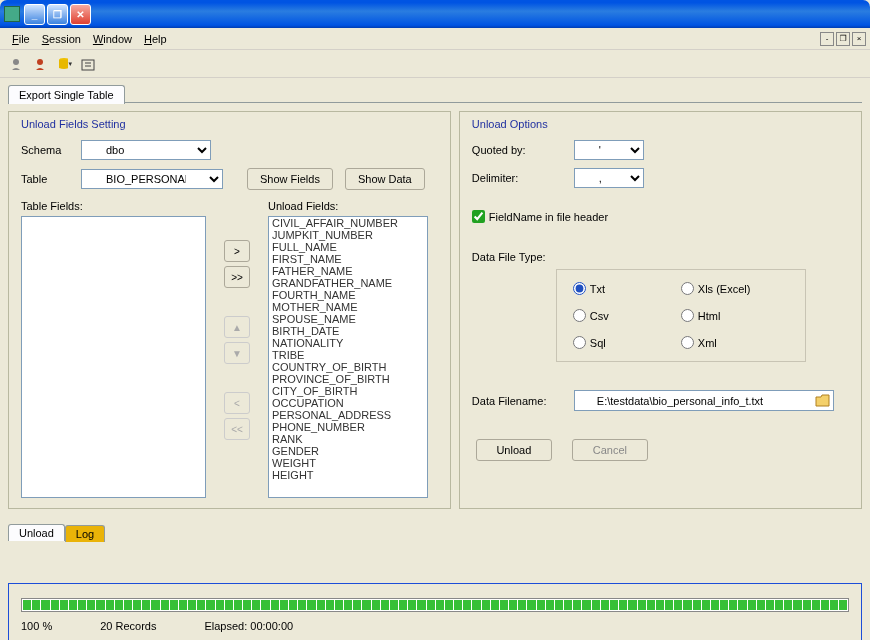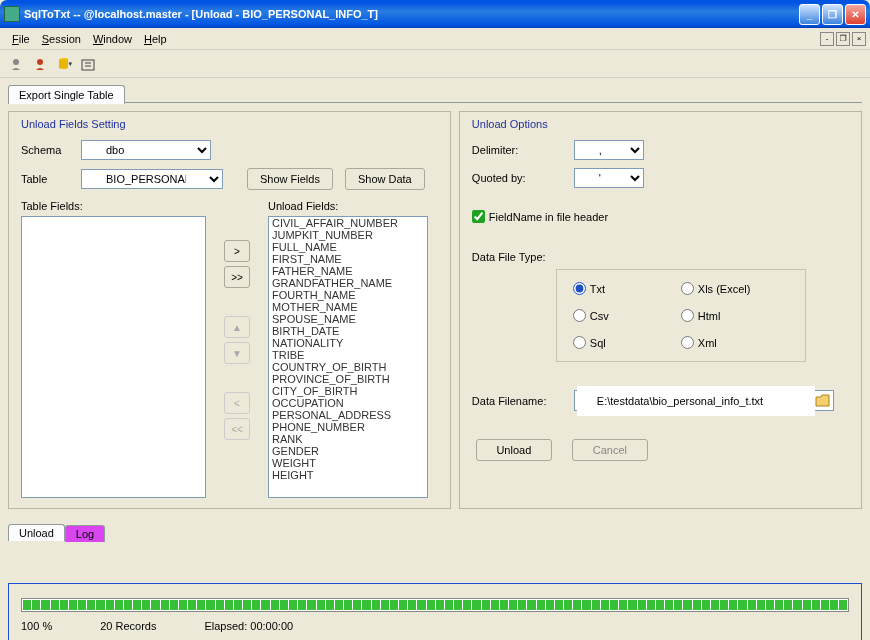--- a/index.html
+++ b/index.html
@@ -56,40 +56,39 @@
 .opt-row { display: flex; align-items: center; margin-bottom: 8px; }
 .chk { display: flex; align-items: center; gap: 4px; }
 .chk input[type=checkbox] { width: 13px; height: 13px; accent-color: #21a121; }
 
 .radio-box { border: 1px solid #c8c4b4; padding: 12px 16px; margin-top: 6px; display: grid; grid-template-columns: 1fr 1fr; row-gap: 14px; }
 .rad { display: flex; align-items: center; gap: 4px; }
 .rad input { width: 13px; height: 13px; accent-color: #2050c0; }
 
 .file-row { display: flex; align-items: center; margin-top: 28px; }
 .file-input-wrap { display: flex; align-items: center; border: 1px solid #7f9db9; background: #fff; height: 21px; width: 260px; padding: 0 2px; }
-.file-input-wrap input { border: none; flex: 1; height: 30px; }
+.file-input-wrap input { border: none; flex: 1; height: 17px; }
 .folder-icon { width: 16px; height: 14px; cursor: pointer; }
 
 .action-row { margin-top: 28px; display: flex; gap: 20px; padding-left: 4px; }
 .btn-w { width: 76px; }
 
 .bottom-tabs { margin-top: 14px; display: flex; }
 .btab { border: 1px solid #919b9c; border-bottom: none; padding: 2px 10px; border-radius: 3px 3px 0 0; background: #fcfcfe; margin-right: 0px; position: relative; top: 1px; z-index: 2; }
-.btab.inactive { background: #d946ef; top: 2px; }
+.btab.inactive { background: #eab308; top: 2px; }
 .bottom-panel { border: 1px solid #1d4ed8; padding: 14px 12px 10px; margin-top: 43px; }
 .progress { height: 14px; border: 1px solid #888; display: flex; gap: 1px; padding: 1px; background: #fff; width: 100%; }
 .pseg { flex: 1; background: #36c036; }
 .status-row { margin-top: 8px; display: flex; gap: 48px; }
 </style>
 </head>
 <body>
 
 <div class="titlebar">
   <div class="titlebar-icon"></div>
-  <div class="titlebar-text">SqlToTxt -- @localhost.master - [Unload - BIO_PERSONAL_INFO_T]</div>
   <div class="titlebar-buttons">
     <div class="tb-btn">_</div>
     <div class="tb-btn">❐</div>
     <div class="tb-btn close">✕</div>
   </div>
 </div>
 
 <div class="menubar">
   <div class="menu-item"><u>F</u><span>ile</span></div>
   <div class="menu-item"><u>S</u>ession</div>
@@ -196,26 +195,26 @@
               <div class="listbox-item">HEIGHT</div>
             </div>
         </div>
       </div>
     </div>
 
     <div class="panel" style="flex:0.95">
       <div class="panel-title">Unload Options</div>
 
       <div class="opt-row">
+        <div class="label-wide">Quoted by:</div>
+        <select style="width:70px"><option>'</option></select>
+      </div>
+      <div class="opt-row">
         <div class="label-wide">Delimiter:</div>
         <select style="width:70px"><option>,</option></select>
-      </div>
-      <div class="opt-row">
-        <div class="label-wide">Quoted by:</div>
-        <select style="width:70px"><option>'</option></select>
       </div>
 
       <div style="height:14px"></div>
       <div class="chk">
         <input type="checkbox" checked="" style="">
           <span>FieldName in file header</span>
       </div>
       <div style="height:10px"></div>
 
       <div style="height:18px"></div>

